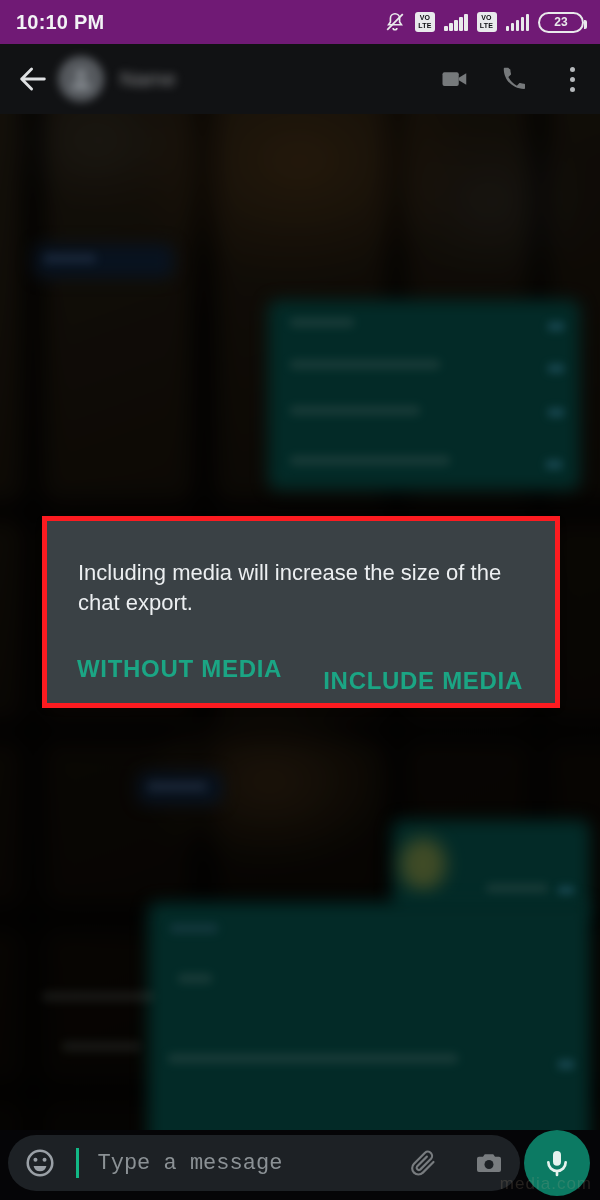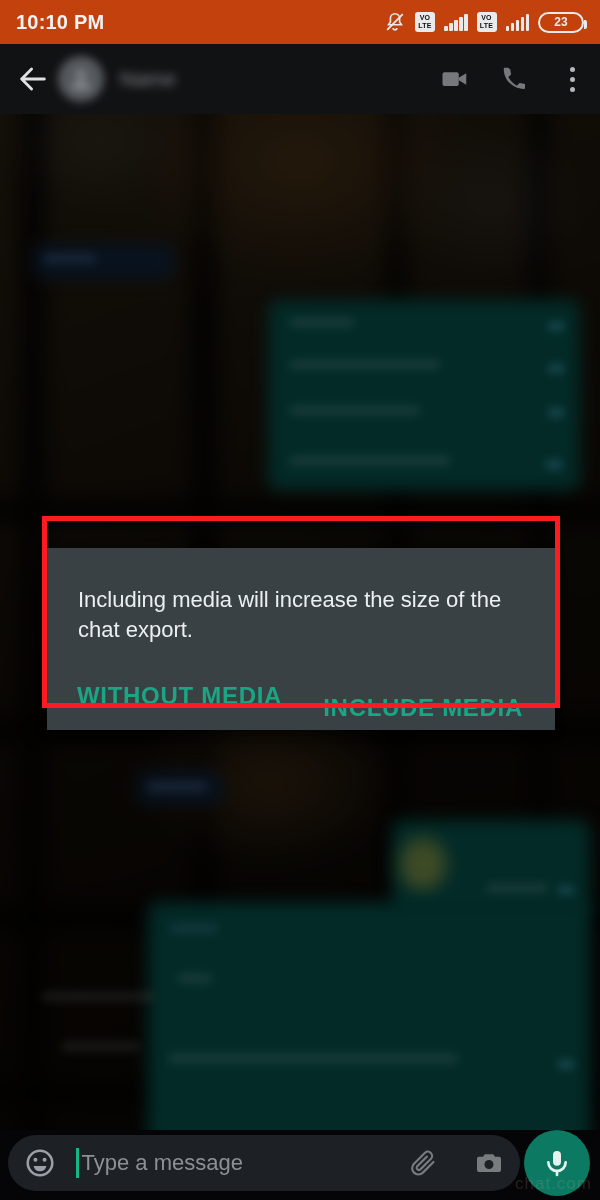--- a/index.html
+++ b/index.html
@@ -68,21 +68,21 @@
 
   #dim-overlay {
     position:absolute; left:0; top:0; width:600px; height:1200px;
     background:rgba(0,0,0,0.46);
     pointer-events:none;
   }
 
   
   #status-bar {
     position:absolute; left:0; top:0; width:600px; height:44px;
-    background:#c2410c;
+    background:#701a75;
     display:flex; align-items:center;
     padding:0 16px;
     z-index:40;
   }
   #clock {
     color:#f2f3f5; font-size:20px; font-weight:bold;
     letter-spacing:0.2px;
   }
   #status-icons {
     margin-left:auto; display:flex; align-items:center; gap:9px;
@@ -139,21 +139,21 @@
   
   #dialog-highlight {
     position:absolute;
     left:42px; top:516px; width:518px; height:192px;
     border:5px solid #fc1b20;
     z-index:60;
     box-sizing:border-box;
   }
   #dialog {
     position:absolute;
-    left:47px; top:548px; width:508px; height:182px;
+    left:47px; top:521px; width:508px; height:182px;
     background:#3a4145;
     z-index:59;
     box-shadow:0 2px 10px rgba(0,0,0,0.45);
   }
   #dialog-message {
     position:absolute; left:31px; top:37px; width:444px;
     color:#eceff1; font-size:22px; line-height:30px;
     font-weight:400;
   }
   #dialog-actions {
@@ -178,23 +178,23 @@
     position:absolute; left:8px; top:9px; width:512px; height:56px;
     background:#1d2125; border-radius:28px;
     display:flex; align-items:center; padding:0 16px;
   }
   #emoji-icon { width:32px; height:32px; flex:none; }
   #caret {
     width:2.5px; height:30px; background:#12b886;
     margin-left:20px; flex:none;
   }
   #msg-placeholder {
-    margin-left:3px;
+    margin-left:19px;
     color:#8b9195; font-size:22px;
-    white-space:nowrap; overflow:hidden;
+    white-space:nowrap; overflow:hidden;font-family:Liberation Mono, monospace;
   }
   #attach-icon { margin-left:auto; width:30px; height:30px; opacity:0.55; flex:none;}
   #camera-icon { margin-left:36px; width:30px; height:30px; opacity:0.55; flex:none;}
   #mic-button {
     position:absolute; right:10px; top:4px;
     width:66px; height:66px; border-radius:50%;
     background:#0c7a63;
     display:flex; align-items:center; justify-content:center;
     border:none; cursor:pointer;
   }
@@ -359,15 +359,15 @@
 
     <button id="mic-button">
       <svg width="32" height="32" viewBox="0 0 24 24">
         <rect x="9" y="3" width="6" height="11" rx="3" fill="#e6f2ee"></rect>
         <path d="M5.5 11.5a6.5 6.5 0 0 0 13 0" fill="none" stroke="#e6f2ee" stroke-width="2" stroke-linecap="round"></path>
         <line x1="12" y1="18" x2="12" y2="21" stroke="#e6f2ee" stroke-width="2" stroke-linecap="round"></line>
       </svg>
     </button>
   </div>
 
-  <div id="watermark">chat.com</div>
+  <div id="watermark">media.com</div>
 
 </div>
 
 </body></html>

